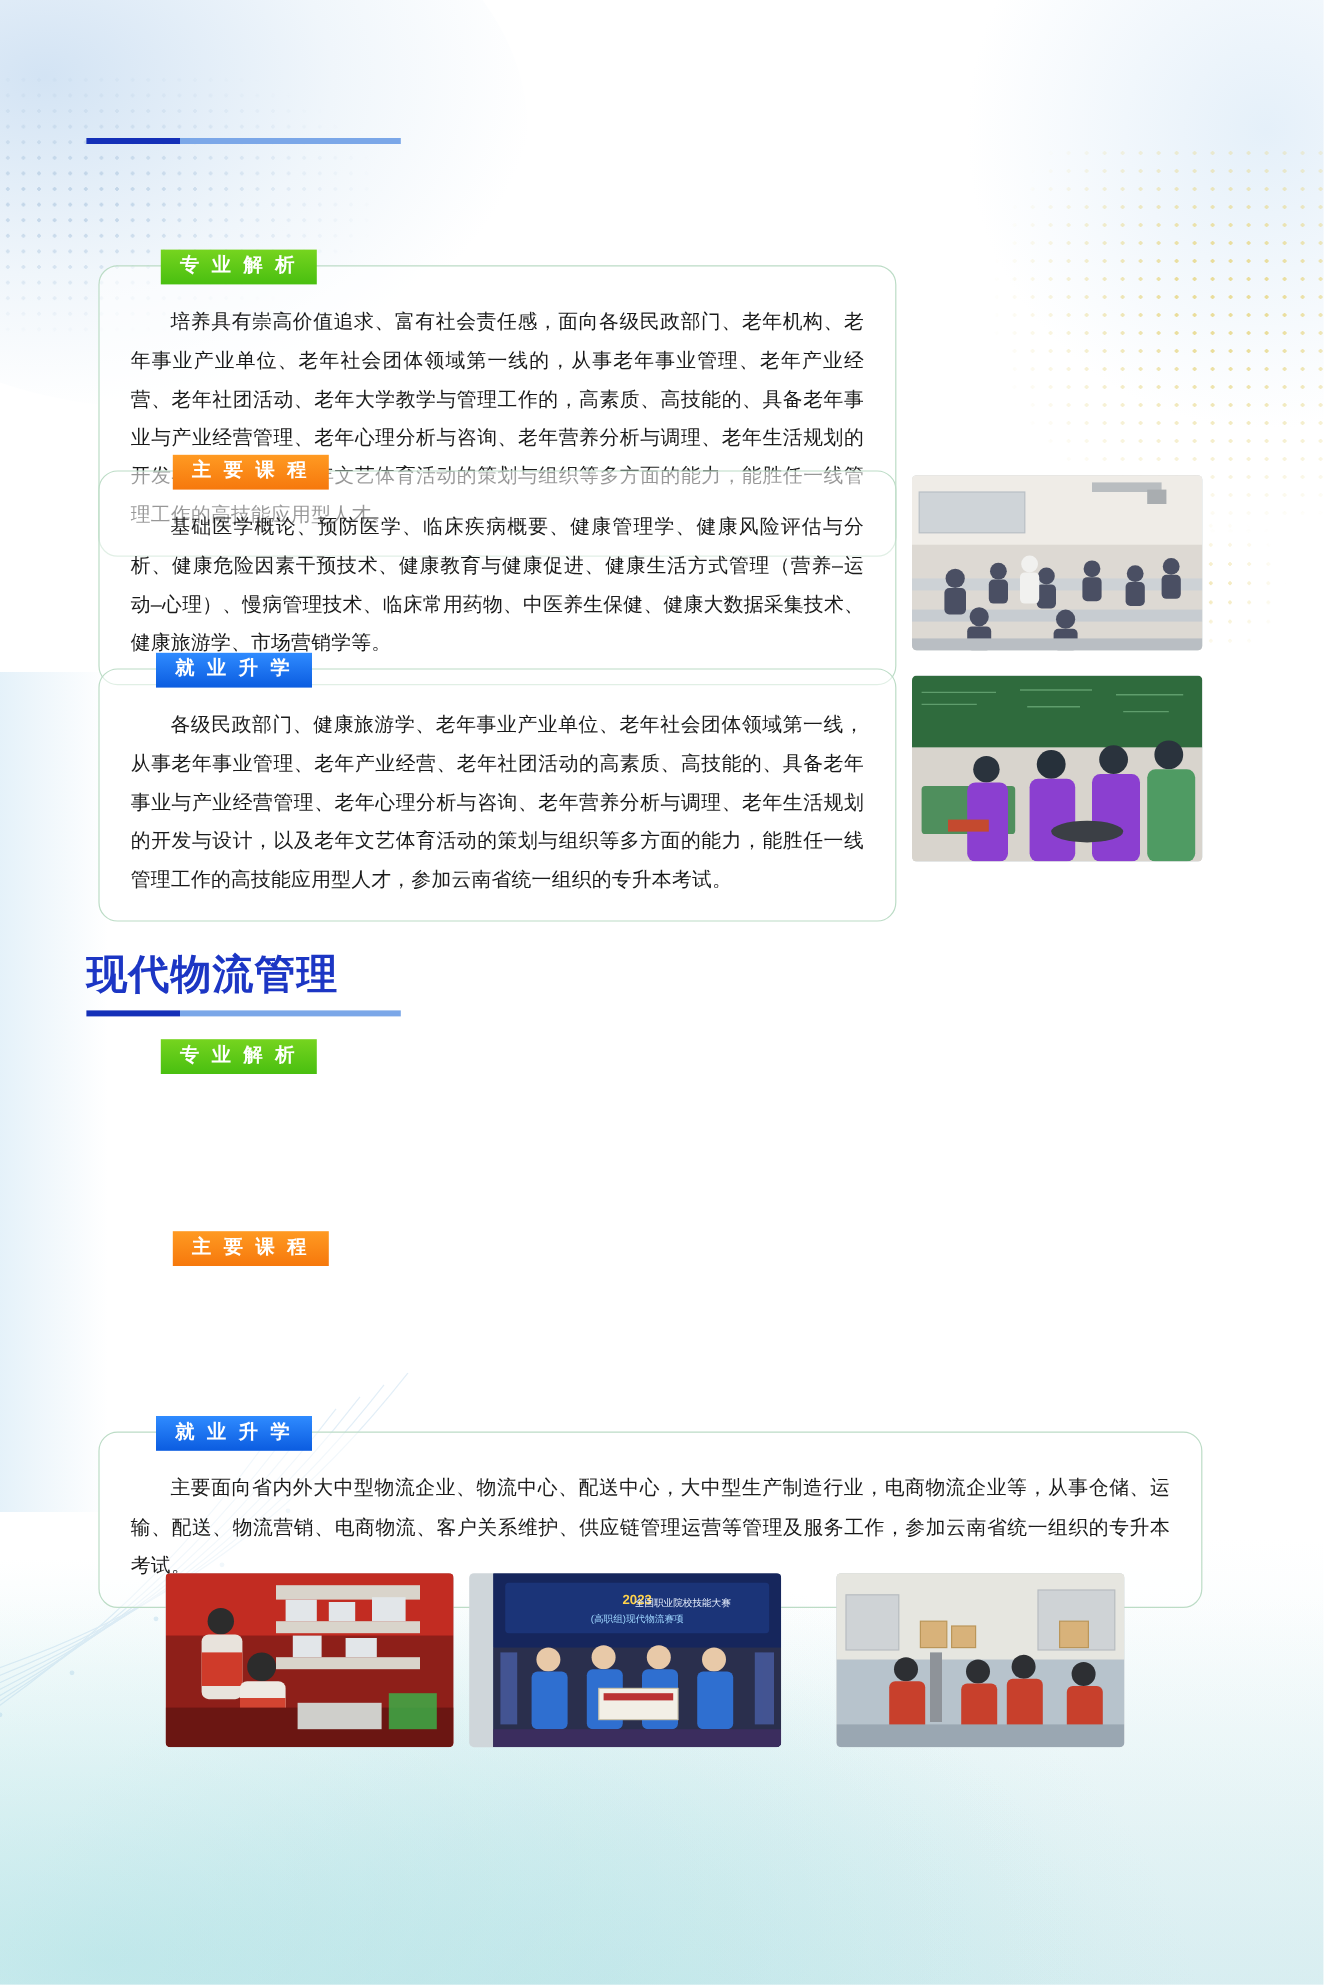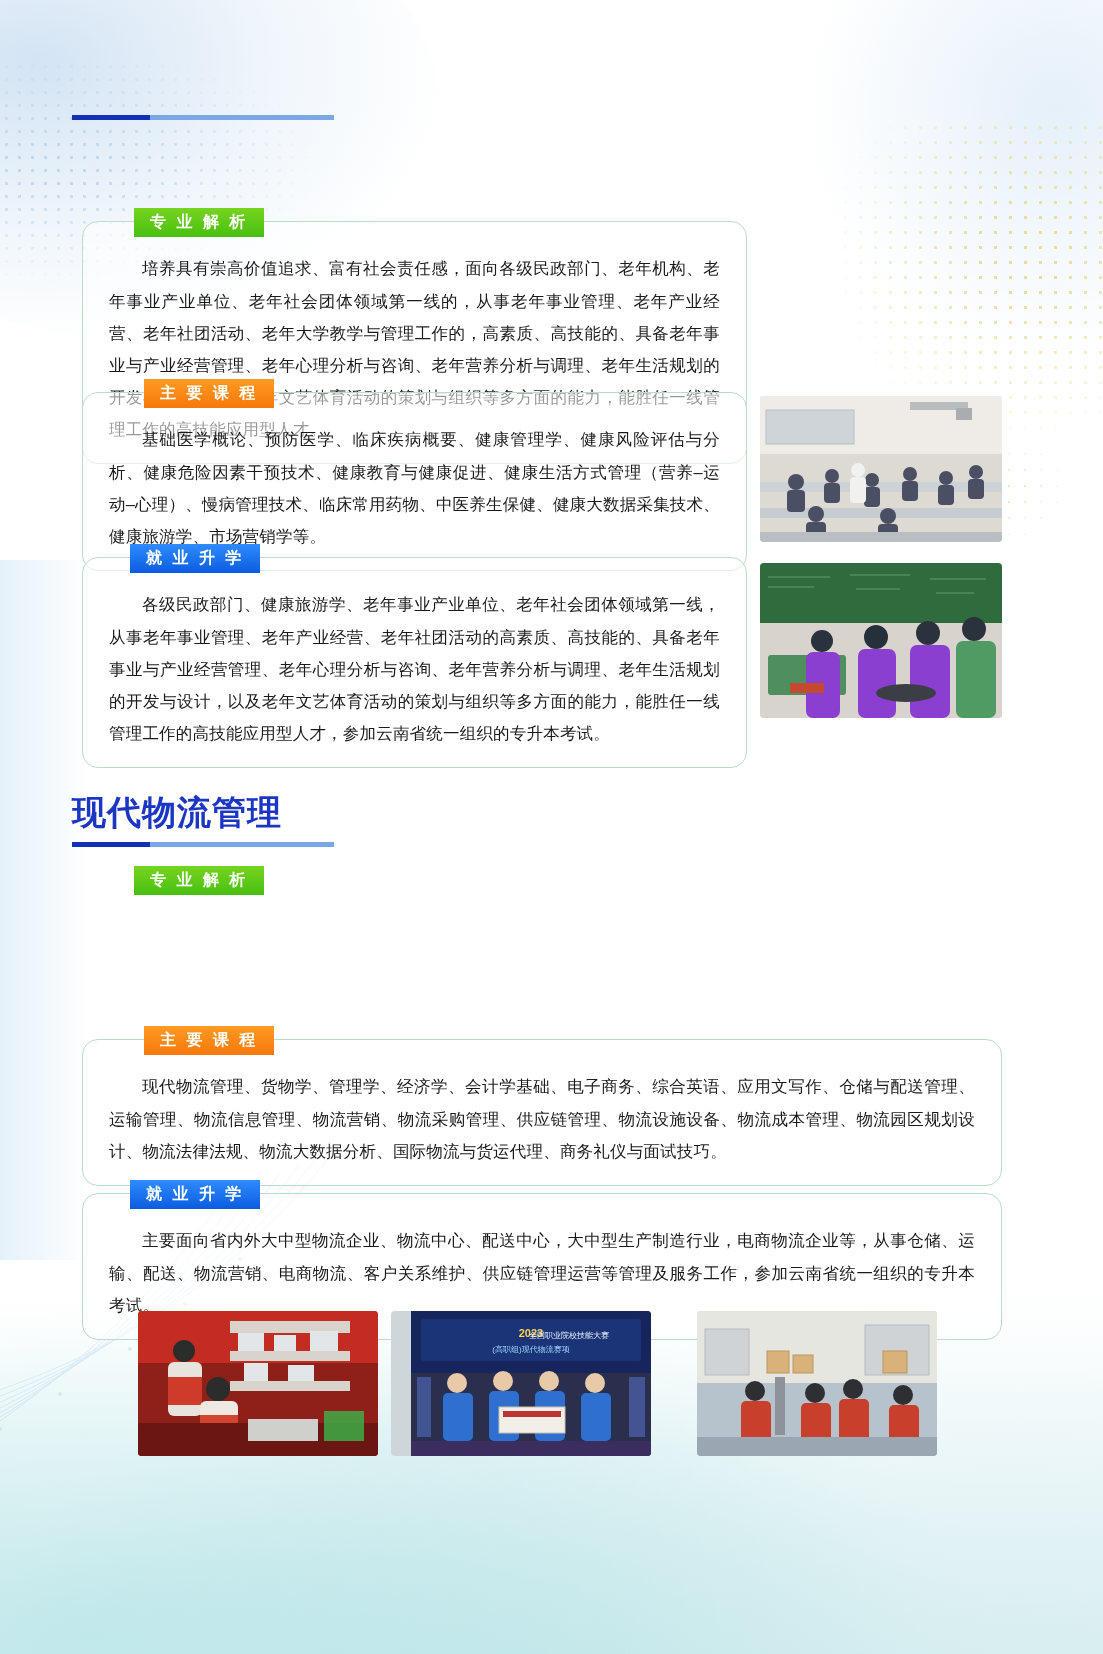--- a/index.html
+++ b/index.html
@@ -299,23 +299,20 @@
       <div class="seg-light" style="flex:1;"></div>
     </div>
   </div>
 
   <div class="block" style="left:82px; top:866px; width:920px;">
     <div class="tag green" style="margin-left:52px;">专 业 解 析</div>
   </div>
 
   <div class="block" style="left:82px; top:1026px; width:920px;">
     <div class="tag orange" style="margin-left:62px;">主 要 课 程</div>
-    <div class="panel">
-      <p>现代物流管理、货物学、管理学、经济学、会计学基础、电子商务、综合英语、应用文写作、仓储与配送管理、运输管理、物流信息管理、物流营销、物流采购管理、供应链管理、物流设施设备、物流成本管理、物流园区规划设计、物流法律法规、物流大数据分析、国际物流与货运代理、商务礼仪与面试技巧。</p>
-    </div>
   </div>
 
   <div class="block" style="left:82px; top:1180px; width:920px;">
     <div class="tag blue" style="margin-left:48px;">就 业 升 学</div>
     <div class="panel">
       <p>主要面向省内外大中型物流企业、物流中心、配送中心，大中型生产制造行业，电商物流企业等，从事仓储、运输、配送、物流营销、电商物流、客户关系维护、供应链管理运营等管理及服务工作，参加云南省统一组织的专升本考试。</p>
     </div>
   </div>
 
   <div class="photo" style="left:138px; top:1311px; width:240px; height:145px;">

